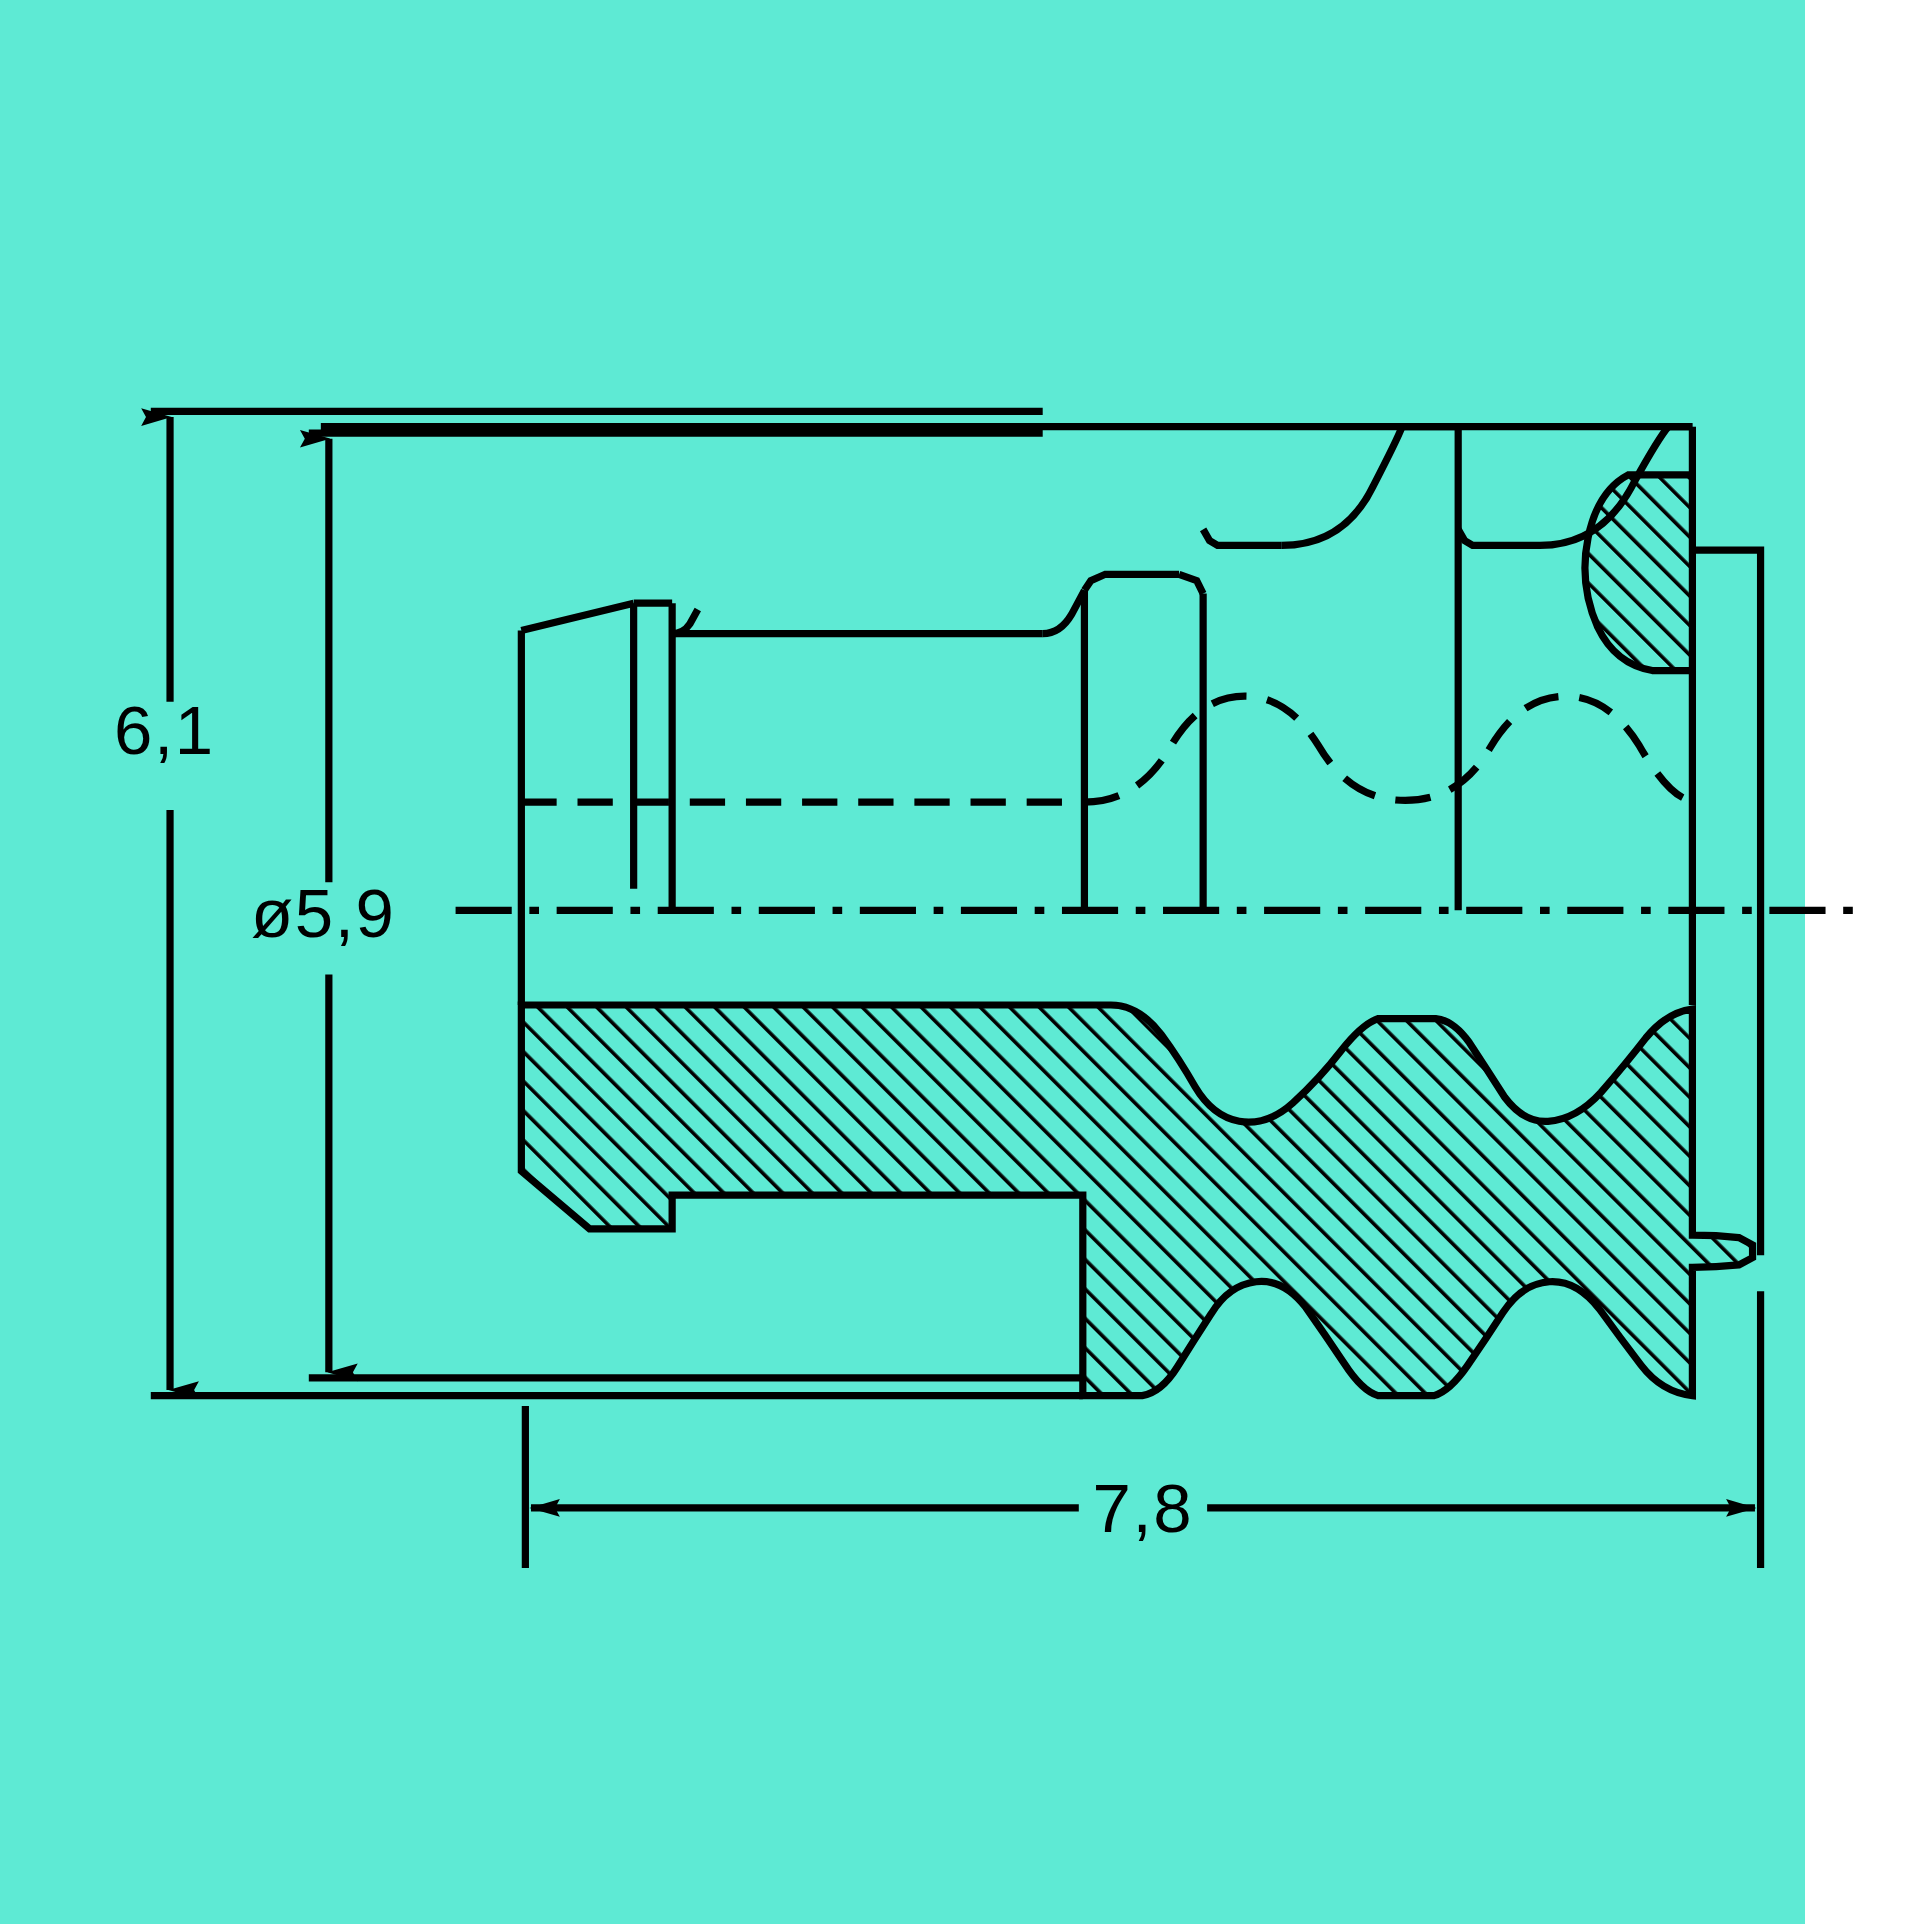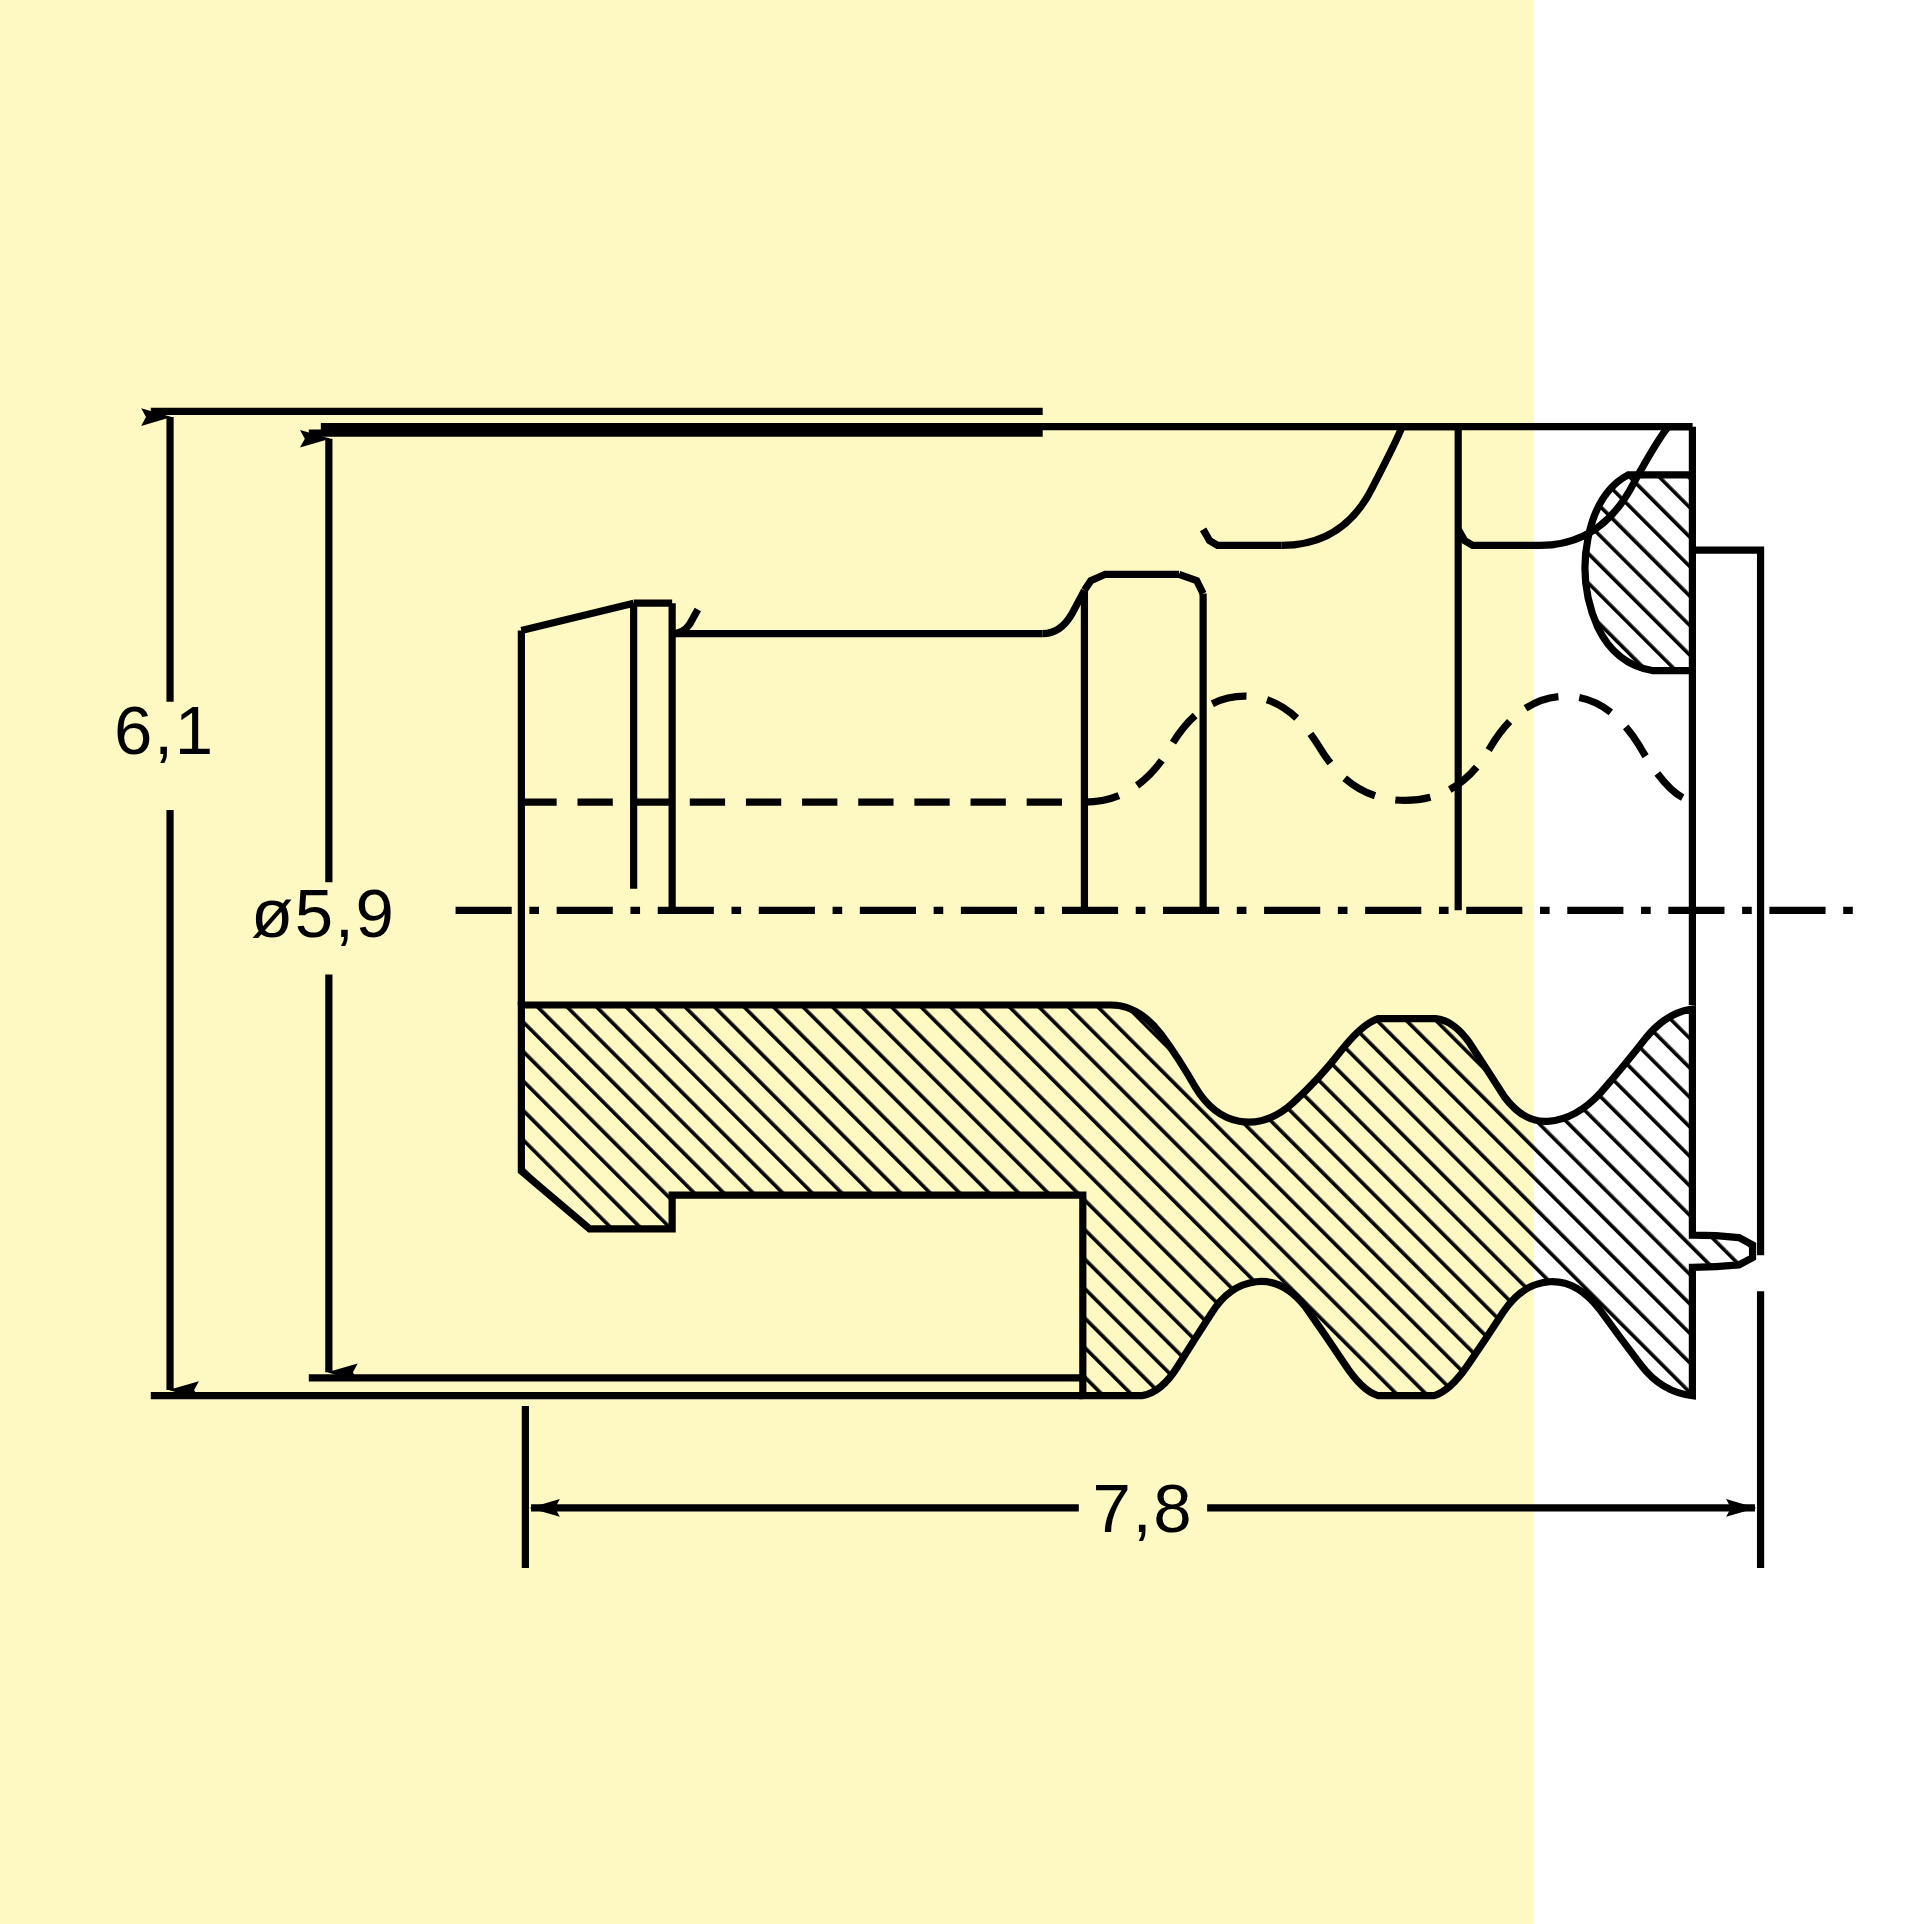--- a/index.html
+++ b/index.html
@@ -8,23 +8,23 @@
     background: #ffffff;
   }
   body {
     width: 1925px;
     height: 1925px;
     font-family: "Liberation Sans", sans-serif;
     overflow: hidden;
   }
   #drawing-root {
     position: relative;
-    width: 1534px;
+    width: 1805px;
     height: 1925px;
-    background: #fef9c3;
+    background: #5eead4;
     text-decoration: underline;
   }
   #tech-svg {
     display: block;
     width: 1925px;
     height: 1925px;
   }
   .dim-text {
     font-family: "Liberation Sans", sans-serif;
     font-size: 86px;

